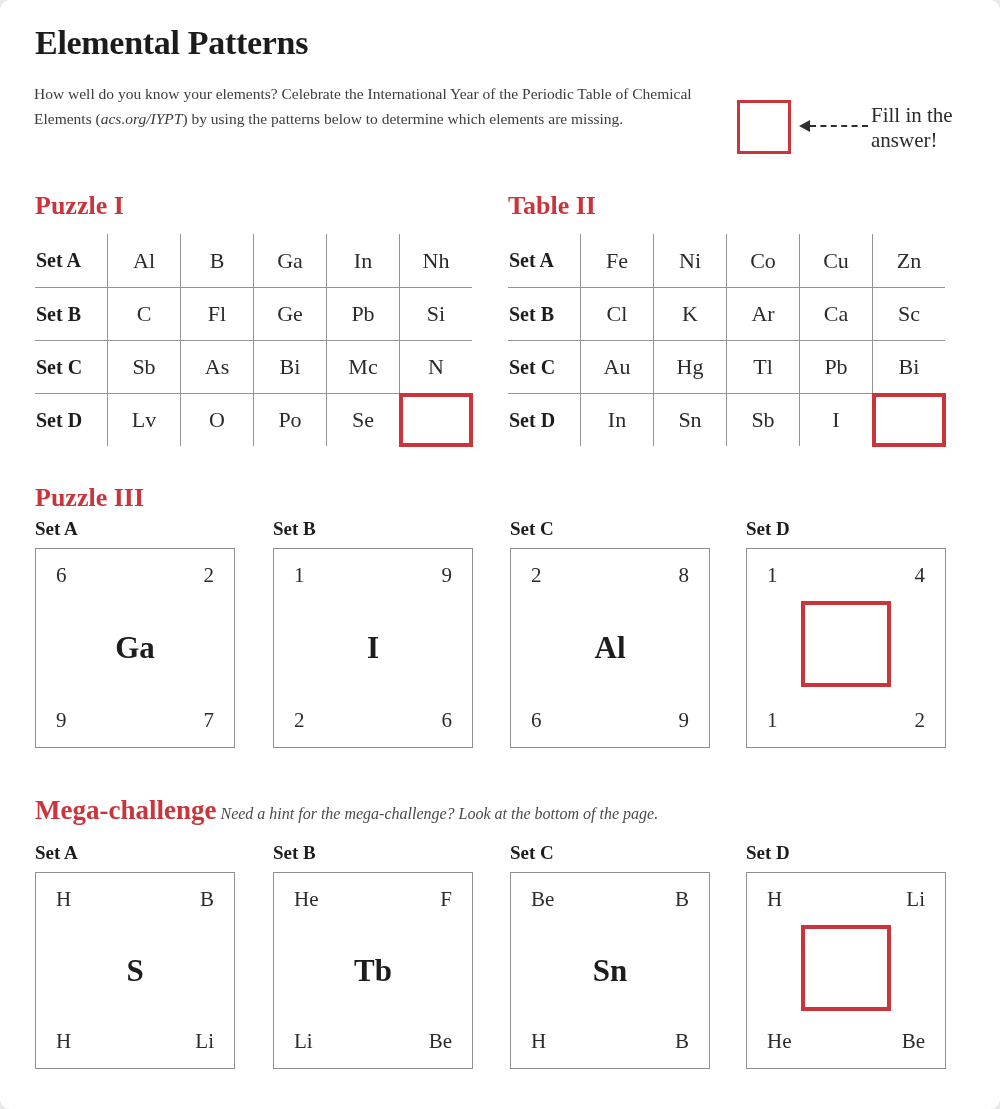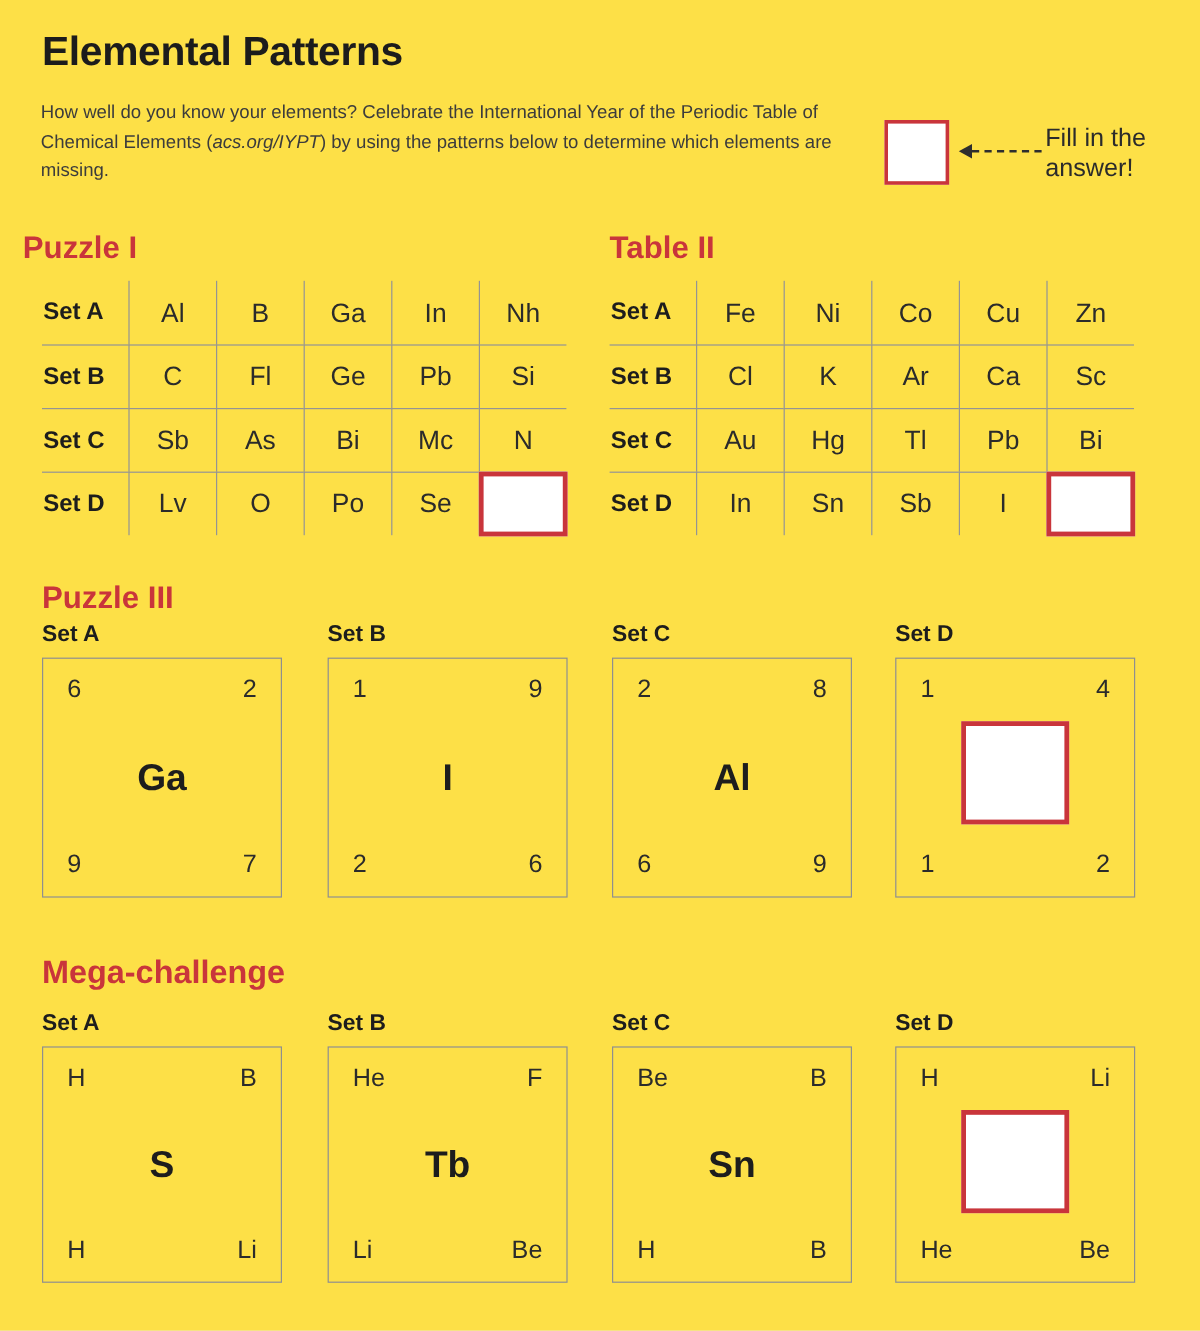--- a/index.html
+++ b/index.html
@@ -1,24 +1,25 @@
 <!DOCTYPE html>
 <html><head>
 <meta charset="utf-8">
 <style>
   * { margin:0; padding:0; box-sizing:border-box; }
   html,body { background:#e9e9e9; }
   .page {
     position:relative;
     width:1000px; height:1109px;
-    background:#fde047;
-    font-family:Liberation Sans, sans-serif;
+    background:#ffffff;
+    font-family:Liberation Serif, serif;
     color:#2a2a2a;
     overflow:hidden;
     margin:0 auto;
+    border-radius:10px;
   }
   
   .title {
     position:absolute; left:35px; top:24px;
     font-size:34px; font-weight:700; color:#1c1c1c;
     letter-spacing:-0.3px;
   }
   .intro {
     position:absolute; left:34px; top:82px; width:672px;
     font-size:15.5px; line-height:24.5px; color:#3c3c3c;
@@ -118,21 +119,21 @@
   <div class="answer-demo-box"></div>
   <div class="callout-arrow">
     <span class="arrow-head"></span>
     <span class="arrow-dashes"></span>
   </div>
   <div class="callout-text">
     <div>Fill in the</div>
     <div>answer!</div>
   </div>
 
-  <h2 class="puzzle-heading" style="left:19px; top:191px;">Puzzle I</h2>
+  <h2 class="puzzle-heading" style="left:35px; top:191px;">Puzzle I</h2>
   <div class="el-table" style="left:35px; top:234px;">
     <div class="cell row-label r1">Set A</div>
     <div class="cell r1">Al</div>
     <div class="cell r1">B</div>
     <div class="cell r1">Ga</div>
     <div class="cell r1">In</div>
     <div class="cell r1">Nh</div>
 
     <div class="cell row-label r2">Set B</div>
     <div class="cell r2">C</div>
@@ -229,20 +230,21 @@
       <span class="corner tl">1</span>
       <span class="corner tr">4</span>
       <span class="corner bl">1</span>
       <span class="corner br">2</span>
       <span class="center-answer"></span>
     </div>
   </div>
 
   <div class="mega-head">
     <span class="mega-title">Mega-challenge</span>
+    <span class="mega-hint">Need a hint for the mega-challenge? Look at the bottom of the page.</span>
   </div>
 
   <div class="set-group mega" style="left:35px; top:842px;">
     <div class="set-label">Set A</div>
     <div class="sq-box">
       <span class="corner tl">H</span>
       <span class="corner tr">B</span>
       <span class="corner bl">H</span>
       <span class="corner br">Li</span>
       <span class="center-el">S</span>

